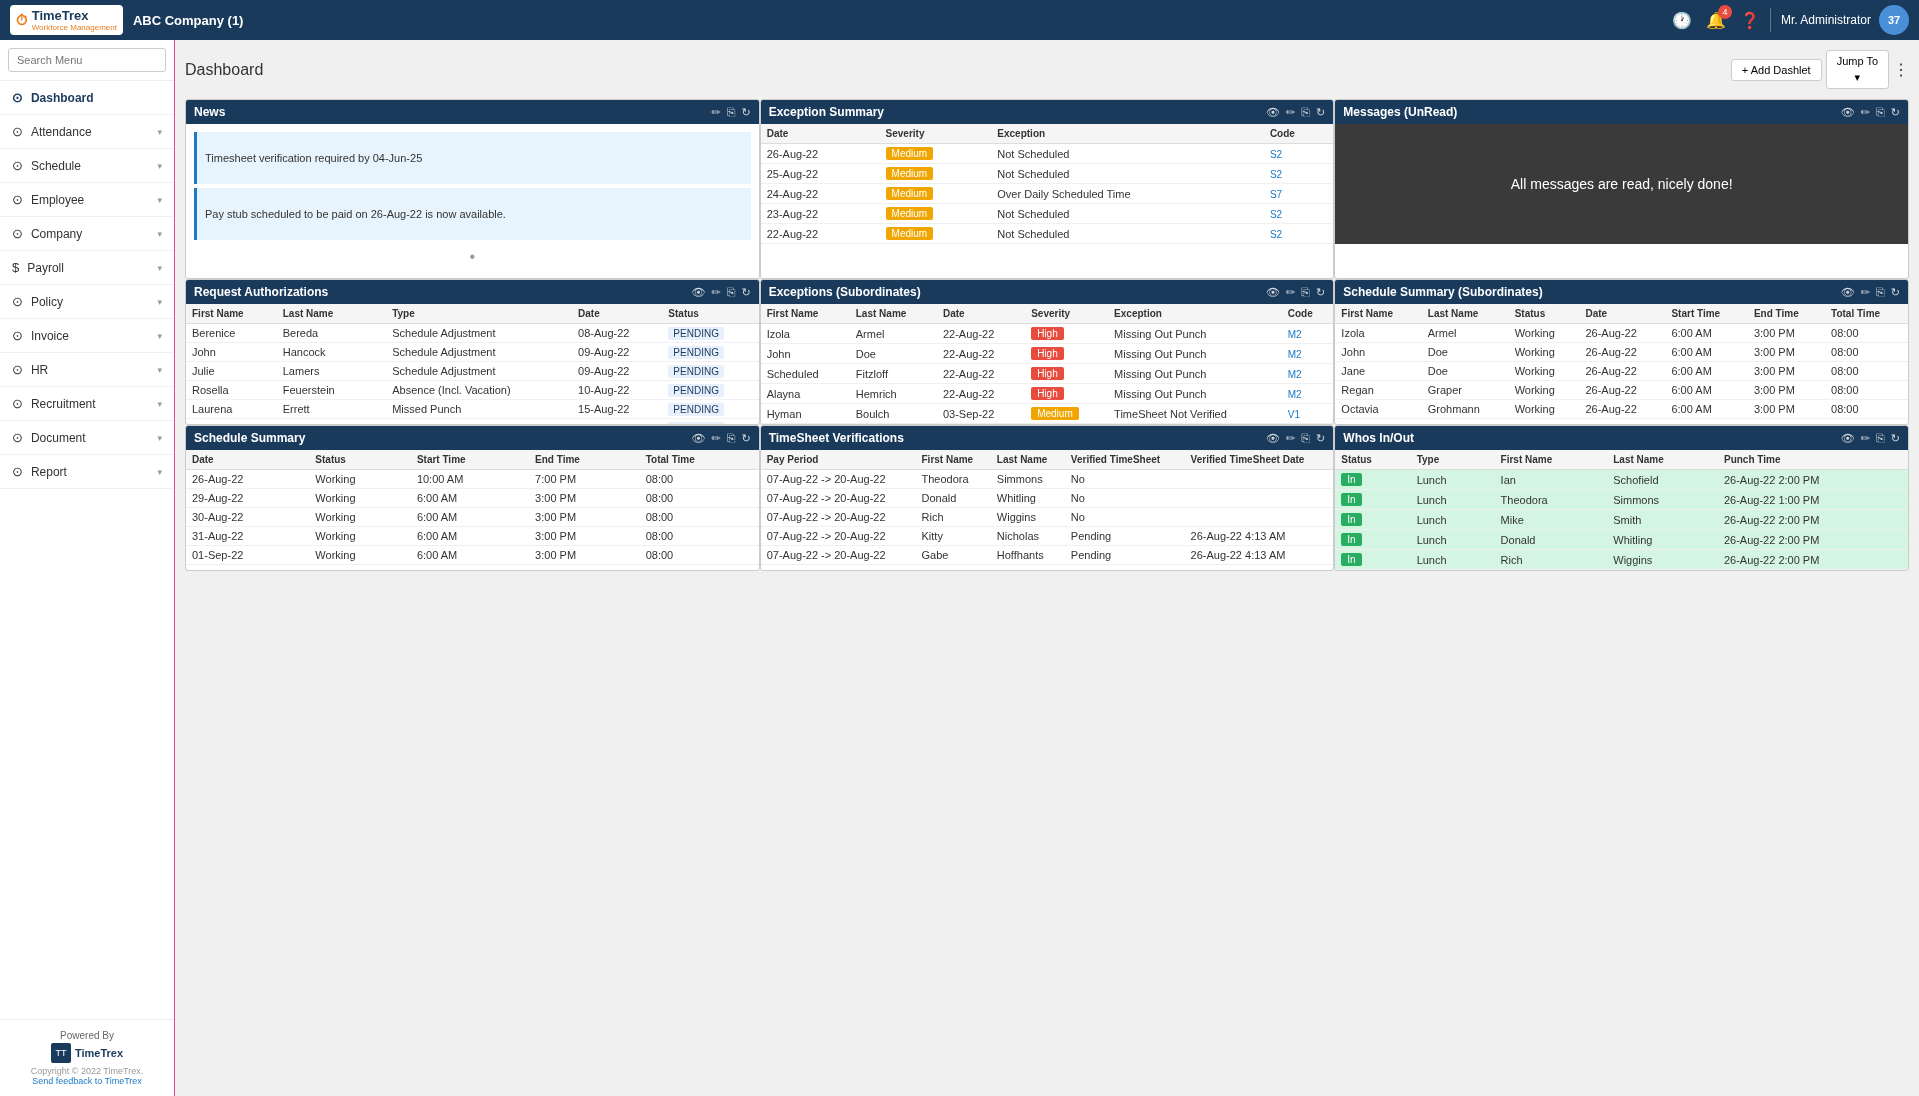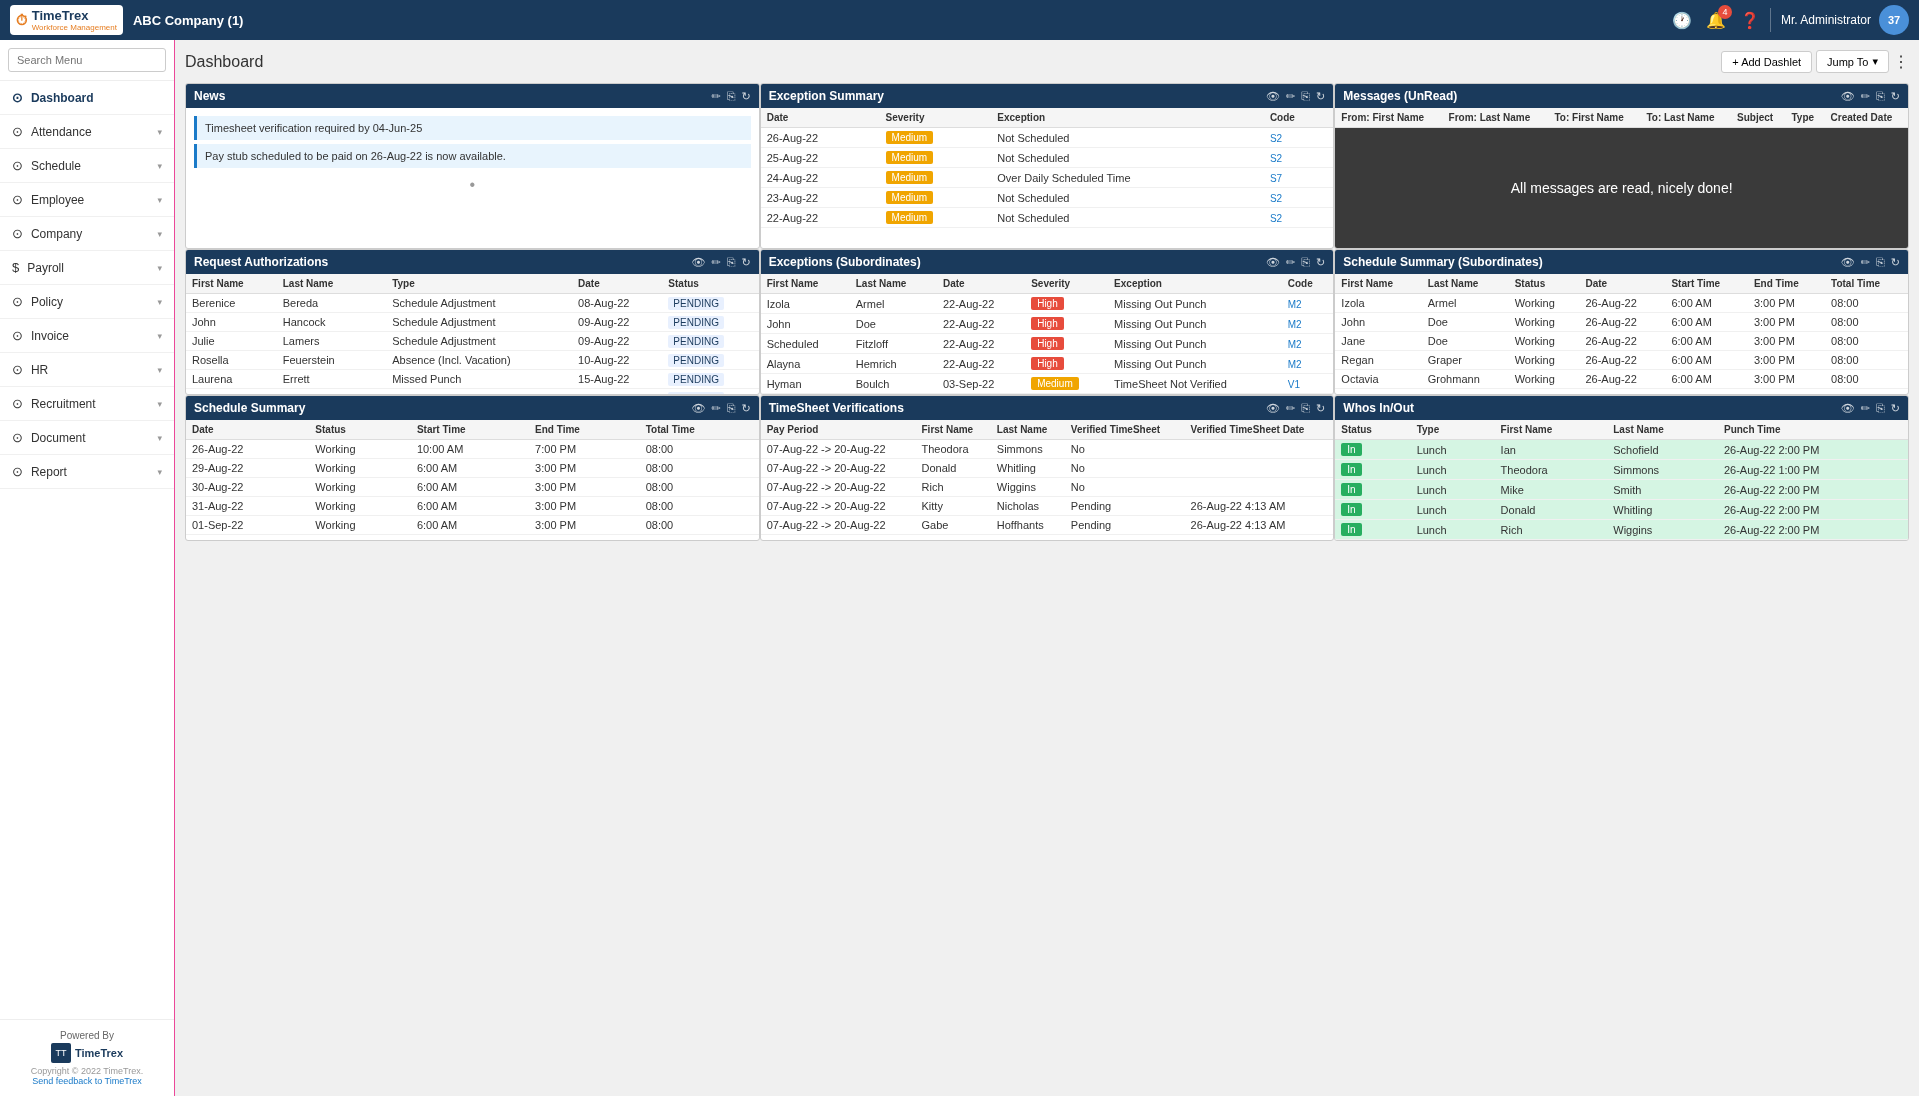--- a/index.html
+++ b/index.html
@@ -62,21 +62,21 @@
     .main-content { flex: 1; overflow-y: auto; padding: 10px; }
     .page-header { display: flex; align-items: center; justify-content: space-between; margin-bottom: 10px; }
     .page-title { font-size: 16px; color: #333; font-weight: normal; }
     .header-right { display: flex; align-items: center; gap: 4px; }
     .btn-add-dashlet {
       background: white; border: 1px solid #ccc; padding: 4px 10px;
       border-radius: 3px; cursor: pointer; font-size: 11px; display: flex; align-items: center; gap: 4px;
     }
     .btn-jump-to {
       background: white; border: 1px solid #ccc; padding: 4px 10px;
-      border-radius: 3px; cursor: pointer; font-size: 11px; display: flex; align-items: center; gap: 4px;
+      border-radius: 3px; cursor: pointer; font-size: 11px; display: flex; gap: 4px; flex-direction: column;
     }
 
     
     .dashboard-grid {
       display: grid; grid-template-columns: 1fr 1fr 1fr;
     }
 
     
     .dashlet {
       background: white; border: 1px solid #ccc; border-radius: 3px;
@@ -87,21 +87,21 @@
       display: flex; align-items: center; justify-content: space-between;
     }
     .dashlet-title { font-size: 12px; font-weight: bold; }
     .dashlet-actions { display: flex; gap: 6px; align-items: center; }
     .dashlet-action-icon { color: rgba(255,255,255,0.8); font-size: 11px; cursor: pointer; }
     .dashlet-body { padding: 0; }
 
     
     .news-content { padding: 8px; }
     .news-item {
-      padding: 6px 8px; margin-bottom: 4px;
+      padding: 20px 8px; margin-bottom: 4px;
       border-left: 3px solid #1a7ac8; background: #e8f4fd;
       font-size: 11px;
     }
     .news-dot { text-align: center; color: #999; font-size: 16px; padding: 4px; }
 
     
     .dashlet-table { width: 100%; border-collapse: collapse; font-size: 11px; }
     .dashlet-table th {
       background: #f5f5f5; padding: 4px 6px; text-align: left;
       border-bottom: 1px solid #ddd; font-weight: bold; font-size: 10px; color: #333;
@@ -359,33 +359,20 @@
         <div class="dashlet-header">
           <span class="dashlet-title">Messages (UnRead)</span>
           <div class="dashlet-actions">
             <span class="dashlet-action-icon">👁</span>
             <span class="dashlet-action-icon">✏</span>
             <span class="dashlet-action-icon">⎘</span>
             <span class="dashlet-action-icon">↻</span>
           </div>
         </div>
         <div class="dashlet-body">
-          <table class="dashlet-table">
-            <thead>
-              <tr class="col-header-row">
-                <th>From: First Name</th>
-                <th>From: Last Name</th>
-                <th>To: First Name</th>
-                <th>To: Last Name</th>
-                <th>Subject</th>
-                <th>Type</th>
-                <th>Created Date</th>
-              </tr>
-            </thead>
-          </table>
           <div class="messages-empty">
             <span>All messages are read, nicely done!</span>
           </div>
         </div>
       </div>
 
       <div class="dashlet">
         <div class="dashlet-header">
           <span class="dashlet-title">Request Authorizations</span>
           <div class="dashlet-actions">

